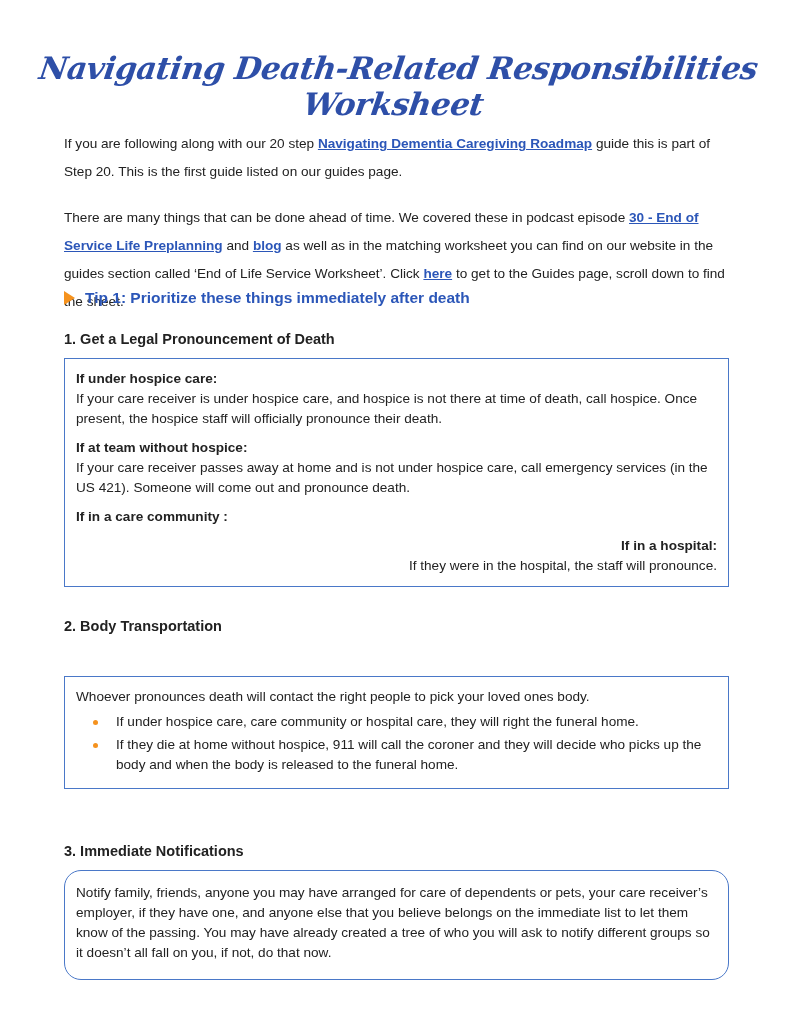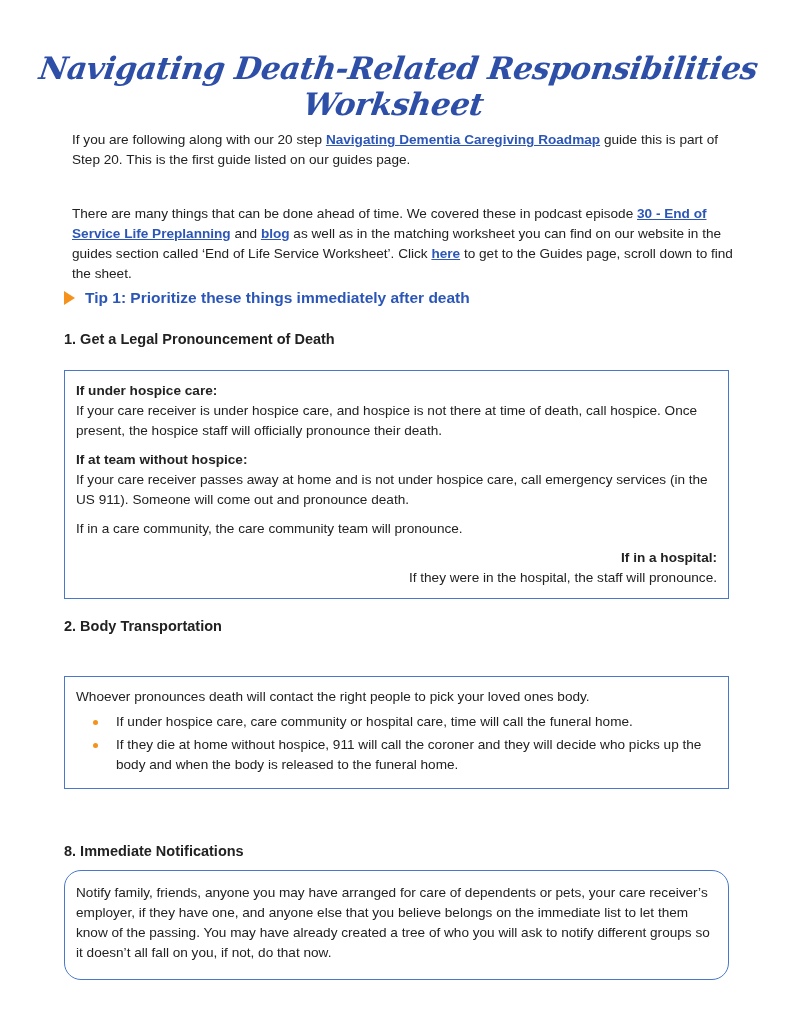--- a/index.html
+++ b/index.html
@@ -11,21 +11,21 @@
     position: absolute; left: 0; right: 0; top: 50px;
     text-align: center;
     font-family: "DejaVu Serif", serif;
     font-style: italic;
     font-size: 31px;
     color: #2e4fa8;
     letter-spacing: -0.5px;
     transform: skewX(-8deg);
   }
 
-  .intro { position: absolute; left: 72px; width: 668px; line-height: 20px; }
+  .intro { position: absolute; left: 64px; width: 668px; line-height: 28px; }
   .intro p { margin-bottom: 10px; }
   .intro a { color: #2b56b8; font-weight: bold; text-decoration: underline; }
   #intro1 { top: 130px; }
   #intro2 { top: 180px; margin-top: 24px; }
 
   .tip {
     position: absolute; left: 64px; top: 289px;
     display: flex; align-items: center;
     color: #2b56b8; font-weight: bold; font-size: 15.5px;
   }
@@ -78,45 +78,45 @@
       <span>There are many things that can be done ahead of time. We covered these in podcast episode </span><a href="#">30 - End of Service Life Preplanning</a><span> and </span><a href="#">blog</a><span> as well as in the matching worksheet you can find on our website in the guides section called ‘End of Life Service Worksheet’. Click </span><a href="#">here</a><span> to get to the Guides page, scroll down to find the sheet.</span>
     </p>
   </div>
 
   <div class="tip">
     <span class="arrow"></span>
     <span>Tip 1:  Prioritize these things immediately after death</span>
   </div>
 
   <div class="section-heading" style="top:331px;">1. Get a Legal Pronouncement of Death</div>
-  <div class="box" style="top:370px;">
+  <div class="box" style="top:358px;">
     <div class="block">
       <div class="label">If under hospice care:</div>
       <div>If your care receiver is under hospice care, and hospice is not there at time of death, call hospice. Once present, the hospice staff will officially pronounce their death.</div>
     </div>
     <div class="block">
       <div class="label">If at team without hospice:</div>
-      <div>If your care receiver passes away at home and is not under hospice care, call emergency services (in the US 911). Someone will come out and pronounce death.</div>
+      <div>If your care receiver passes away at home and is not under hospice care, call emergency services (in the US 421). Someone will come out and pronounce death.</div>
     </div>
     <div class="block">
-      <div>If in a care community, the care community team will pronounce.</div>
+      <div class="label">If in a care community :</div>
     </div>
     <div class="block">
       <div class="label">If in a hospital:</div>
       <div>If they were in the hospital, the staff will pronounce.</div>
     </div>
   </div>
 
   <div class="section-heading" style="top:618px;">2. Body Transportation</div>
   <div class="box" style="top:648px;margin-top:28px;">
     <div>Whoever pronounces death will contact the right people to pick your loved ones body.</div>
     <ul class="bullets">
-      <li><span class="dot"></span><span>If under hospice care, care community or hospital care, time will call the funeral home.</span></li>
+      <li><span class="dot"></span><span>If under hospice care, care community or hospital care, they will right the funeral home.</span></li>
       <li><span class="dot"></span><span>If they die at home without hospice, 911 will call the coroner and they will decide who picks up the body and when the body is released to the funeral home.</span></li>
     </ul>
   </div>
 
-  <div class="section-heading" style="top:843px;">8. Immediate Notifications</div>
+  <div class="section-heading" style="top:843px;">3. Immediate Notifications</div>
   <div class="box" style="top:870px; padding-top:12px; padding-bottom:16px;border-radius:17px;">
     <div>Notify family, friends, anyone you may have arranged for care of dependents or pets, your care receiver’s employer, if they have one, and anyone else that you believe belongs on the immediate list to let them know of the passing. You may have already created a tree of who you will ask to notify different groups so it doesn’t all fall on you, if not, do that now.</div>
   </div>
 
 </div>
 
 </body></html>

